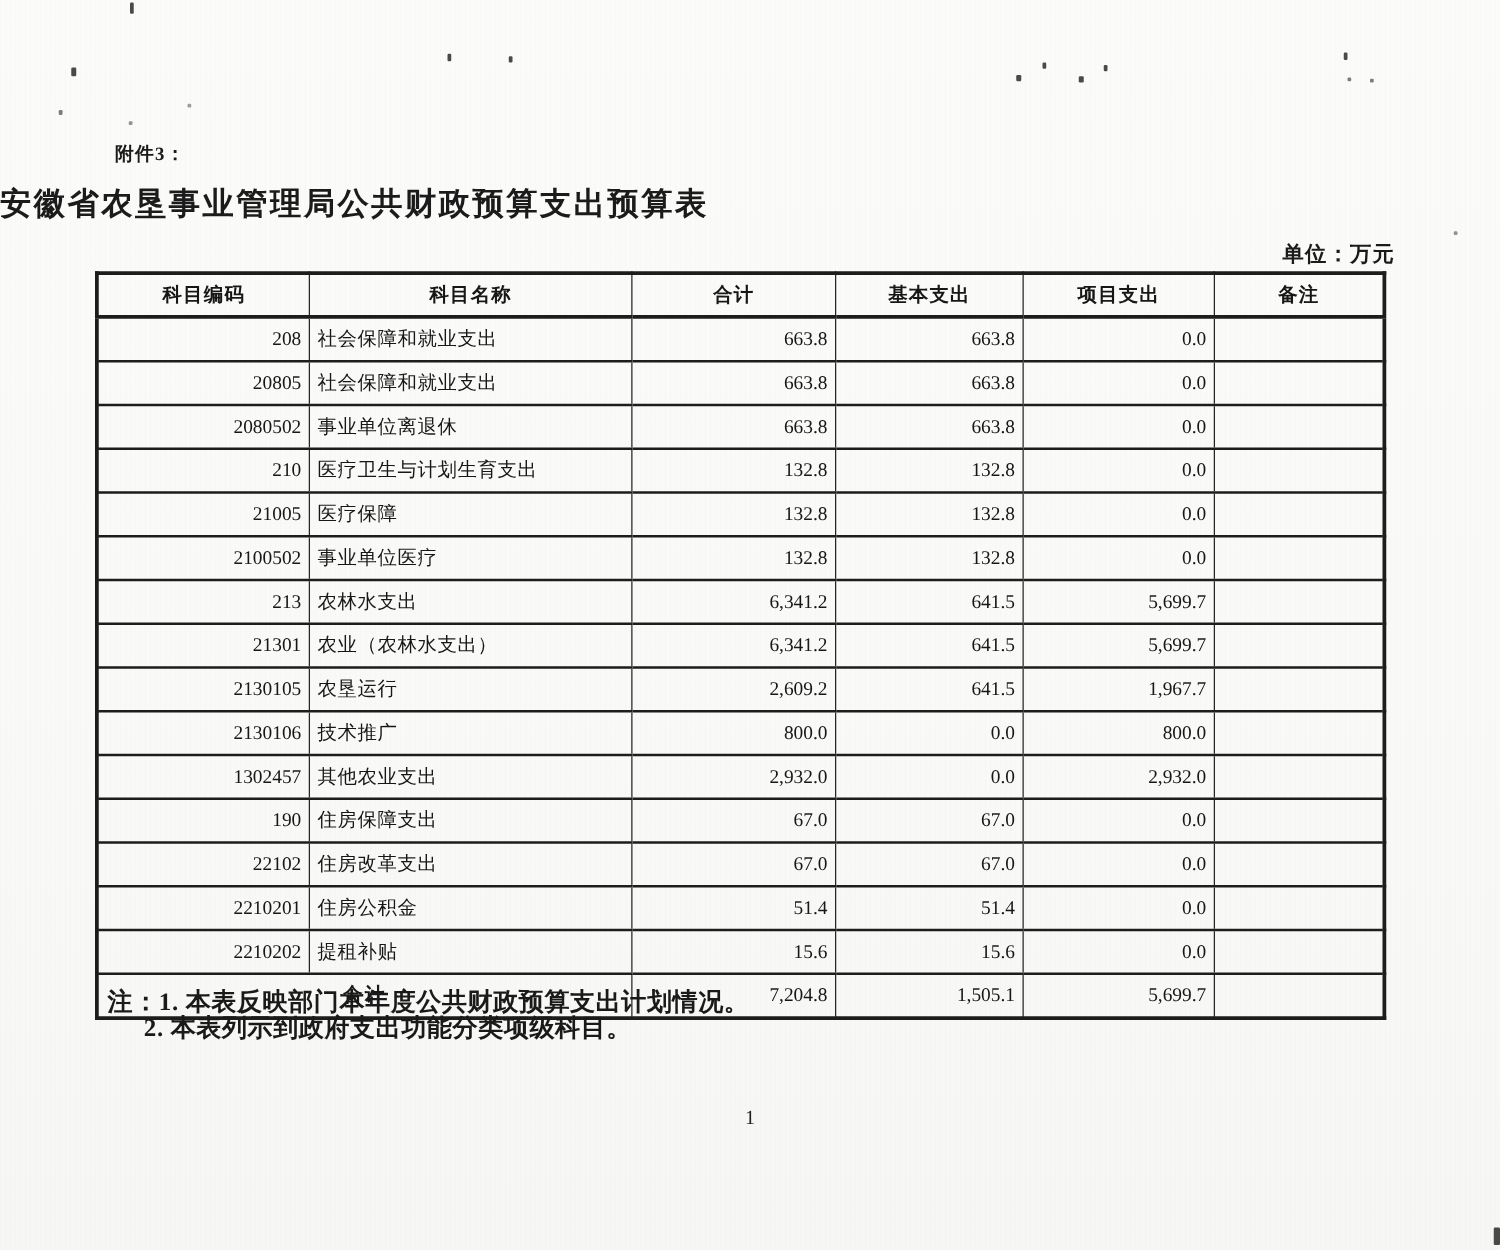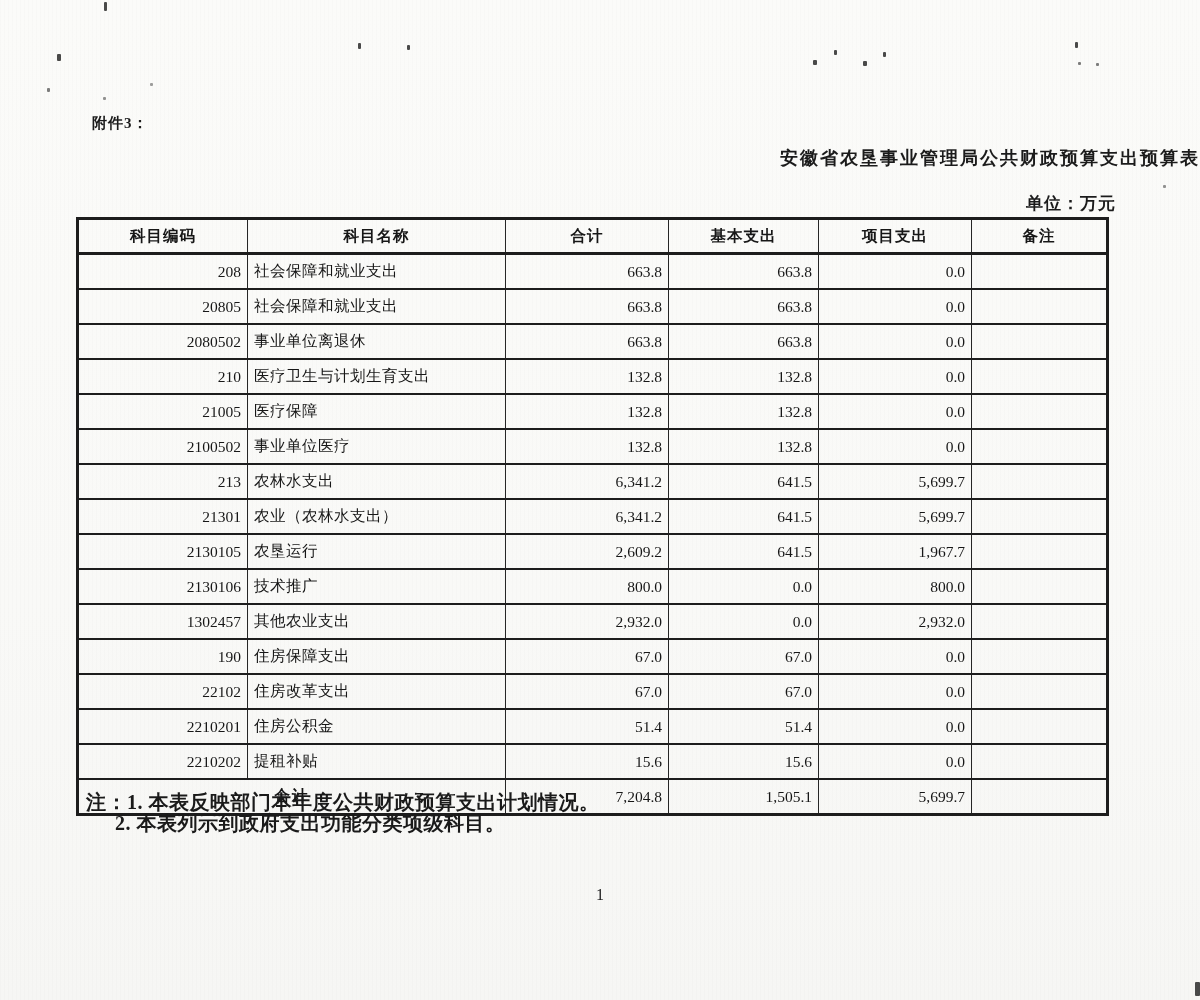--- a/index.html
+++ b/index.html
@@ -18,22 +18,22 @@
       linear-gradient(180deg, #fbfbf9 0%, #f9f9f7 60%, #f6f6f4 100%);
   }
   .speck { position: absolute; background: #2a2a2a; border-radius: 1px; opacity: .85; }
 
   .attachment-label {
     position: absolute; left: 92px; top: 114px;
     font-size: 15px; font-weight: 700; letter-spacing: 1px;
   }
   .doc-title {
     position: absolute; left: 0; right: 0; top: 146px;
-    text-align: right;
-    font-size: 18px; font-weight: 700; letter-spacing: 2px;
+    text-align: left;
+    font-size: 25px; font-weight: 700; letter-spacing: 2px;
   }
   .unit-label {
     position: absolute; right: 84px; top: 192px;
     font-size: 17px; font-weight: 700; letter-spacing: 1px;
   }
 
   table.budget {
     position: absolute; left: 76px; top: 217px;
     width: 1030px;
     border-collapse: collapse;

